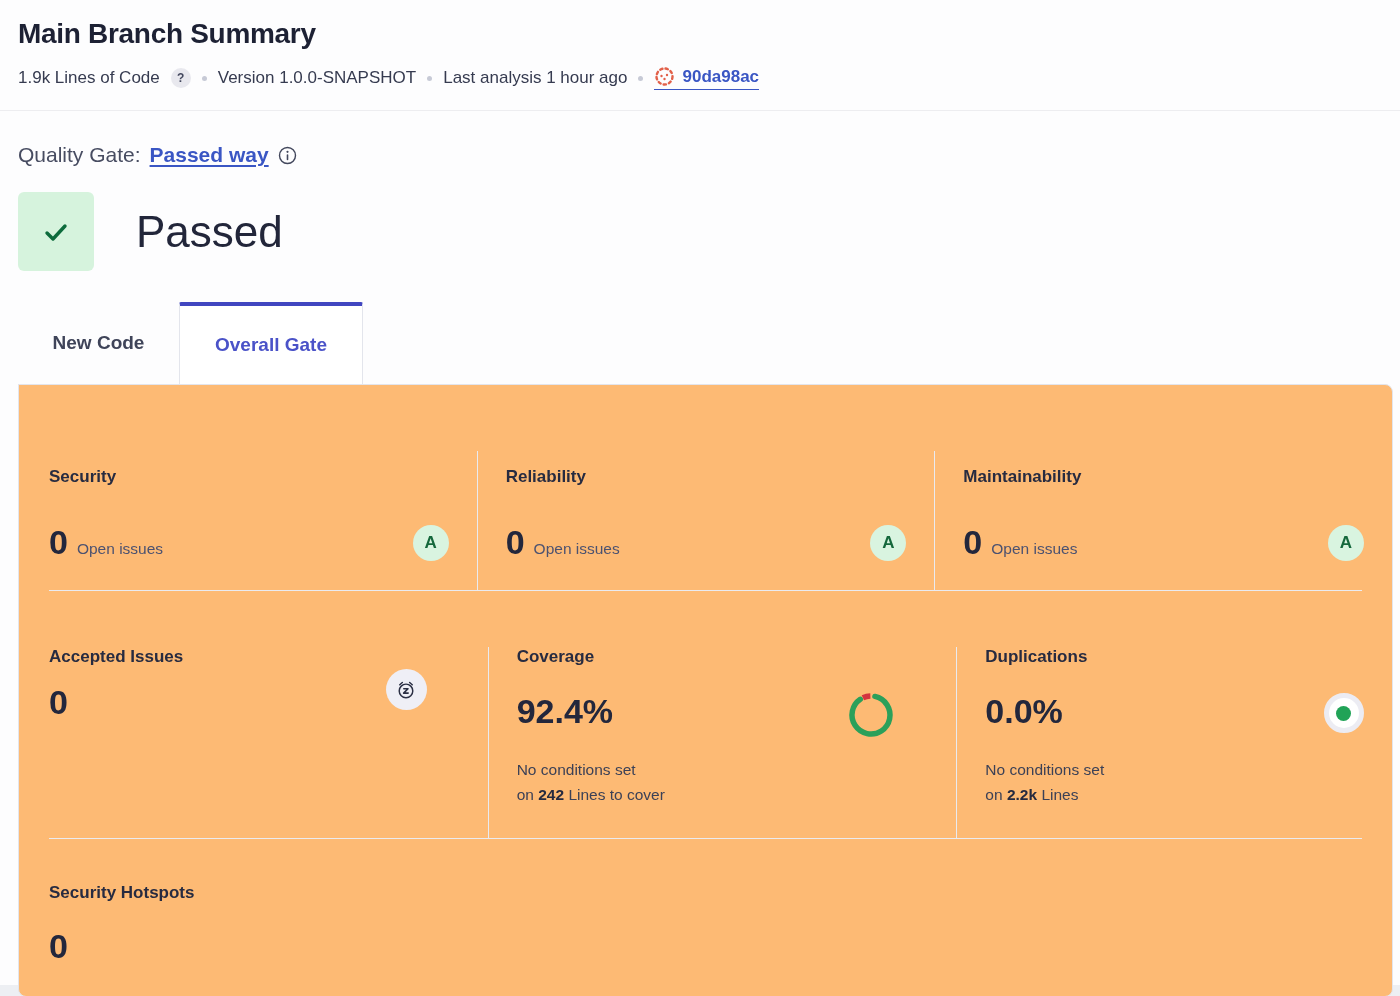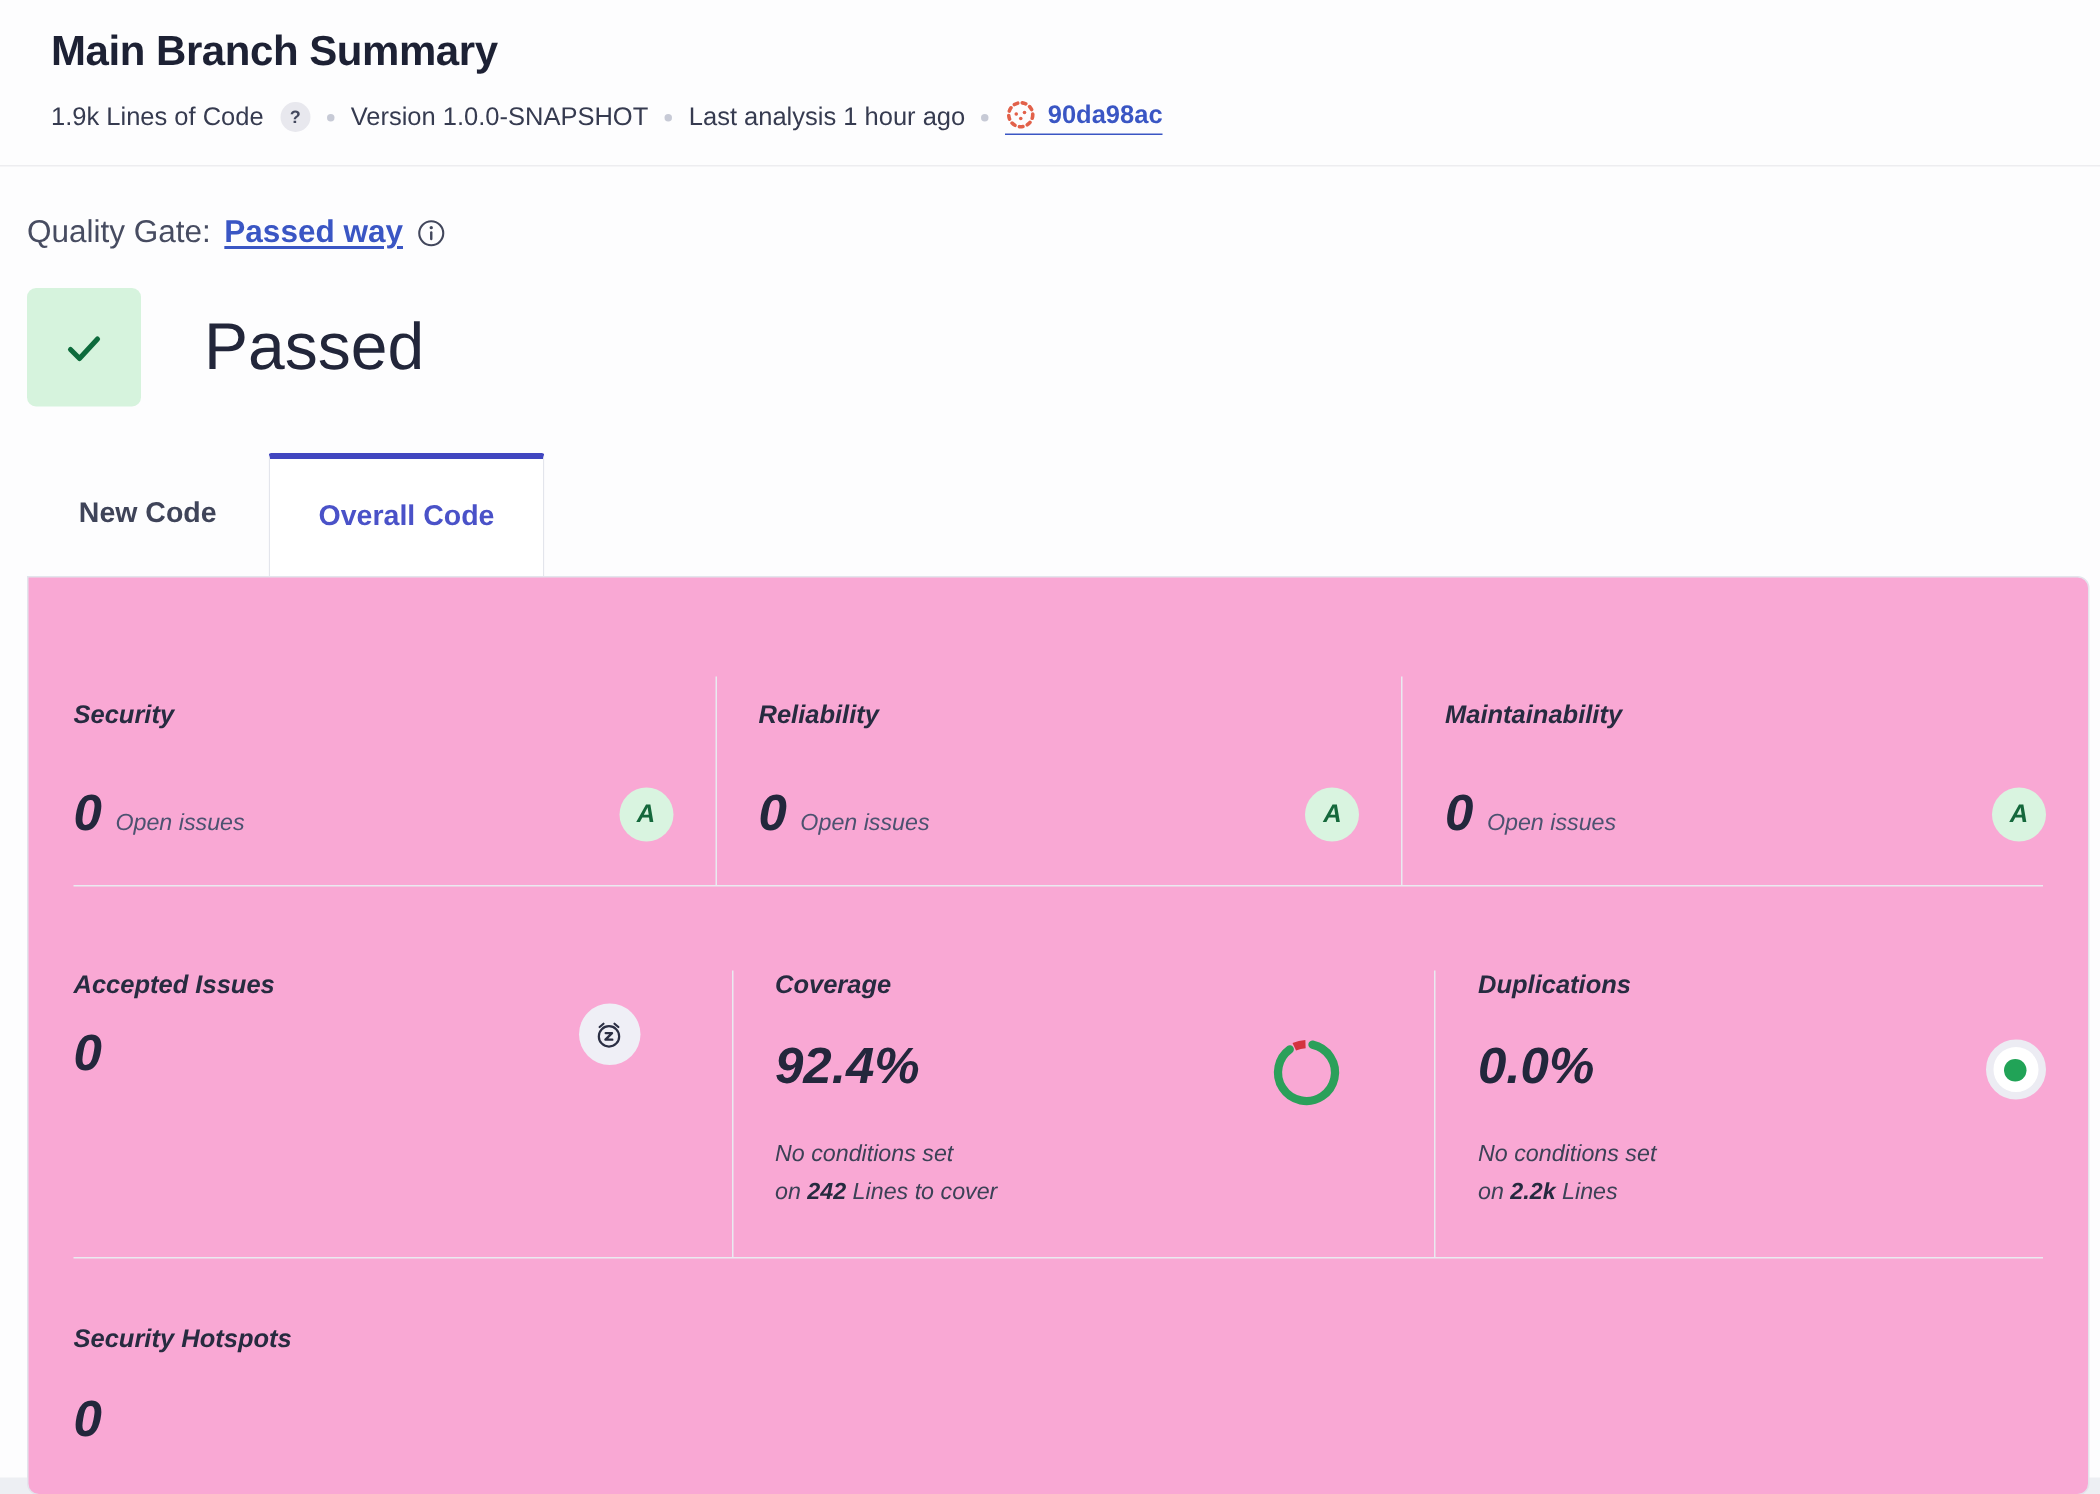--- a/index.html
+++ b/index.html
@@ -5,21 +5,21 @@
   * { box-sizing: border-box; margin: 0; padding: 0; }
   html,body { width:1400px; height:996px; overflow:hidden; }
   body {
     font-family: "Liberation Sans", "DejaVu Sans", sans-serif;
     background:#edeff3;
     color:#25293d;
   }
   .page { background:#fdfdfe; height:985px; }
 
   
-  .page-header { padding:14px 34px 0; }
+  .page-header { padding:14px 18px 0; }
   .page-title {
     font-size:28px; font-weight:700; color:#1d2134;
     letter-spacing:-0.3px; margin:4px 0 16px;
   }
   .meta-row {
     display:flex; align-items:center; gap:11px;
     font-size:17px; color:#363b50; padding-bottom:20px;
   }
   .help-badge {
     width:20px; height:20px; border-radius:50%; background:#e8e8ee;
@@ -61,23 +61,23 @@
   }
   .tab-inactive { width:161px; color:#3f4459; }
   .tab-active {
     width:184px; background:#fff; color:#4a52c8;
     border:1px solid #e3e5ec; border-top:4px solid #4146c0; border-bottom:none;
     border-radius:2px 2px 0 0; margin-bottom:-1px;
   }
 
   
   .panel {
-    margin:0 7px 0 18px; height:613px; background:#f9a8d4;
+    margin:0 7px 0 18px; height:613px; background:#fdba74;
     border:1px solid #e3e5ec; border-radius:0 8px 8px 8px;
-    position:relative; z-index:1; overflow:hidden;font-style:italic;
+    position:relative; z-index:1; overflow:hidden;
   }
   .mrow { display:grid; grid-template-columns:1fr 1fr 1fr; }
   .mrow .cell { padding:16px 28px 28px; border-left:1px solid #e9eaf0; }
   .mrow .cell:first-child { border-left:none; padding-left:30px; }
   .row1 { margin-top:66px; }
   .row2 { margin-top:56px;gap:33px; }
   .row2 .cell { padding-top:0; padding-bottom:30px; }
   .cell-title { font-size:17px; font-weight:700; color:#272b40; }
   .row1 .cell-title { margin-bottom:36px; }
   .metric-line { display:flex; align-items:center; justify-content:space-between; }
@@ -158,21 +158,21 @@
             <polyline points="9,19 15,25 27,12" fill="none" stroke="#0d6b3c" stroke-width="3.4" stroke-linecap="round" stroke-linejoin="round"></polyline>
           </svg>
         </span>
       </div>
       <div class="passed-text">Passed</div>
     </div>
   </div>
 
   <div class="tabs">
     <div class="tab tab-inactive">New Code</div>
-    <div class="tab tab-active">Overall Code</div>
+    <div class="tab tab-active">Overall Gate</div>
   </div>
 
   <div class="panel">
 
     <div class="mrow row1">
       <div class="cell">
         <div class="cell-title">Security</div>
         <div class="metric-line">
           <span class="metric-link">
             <span class="metric-val">0</span>

